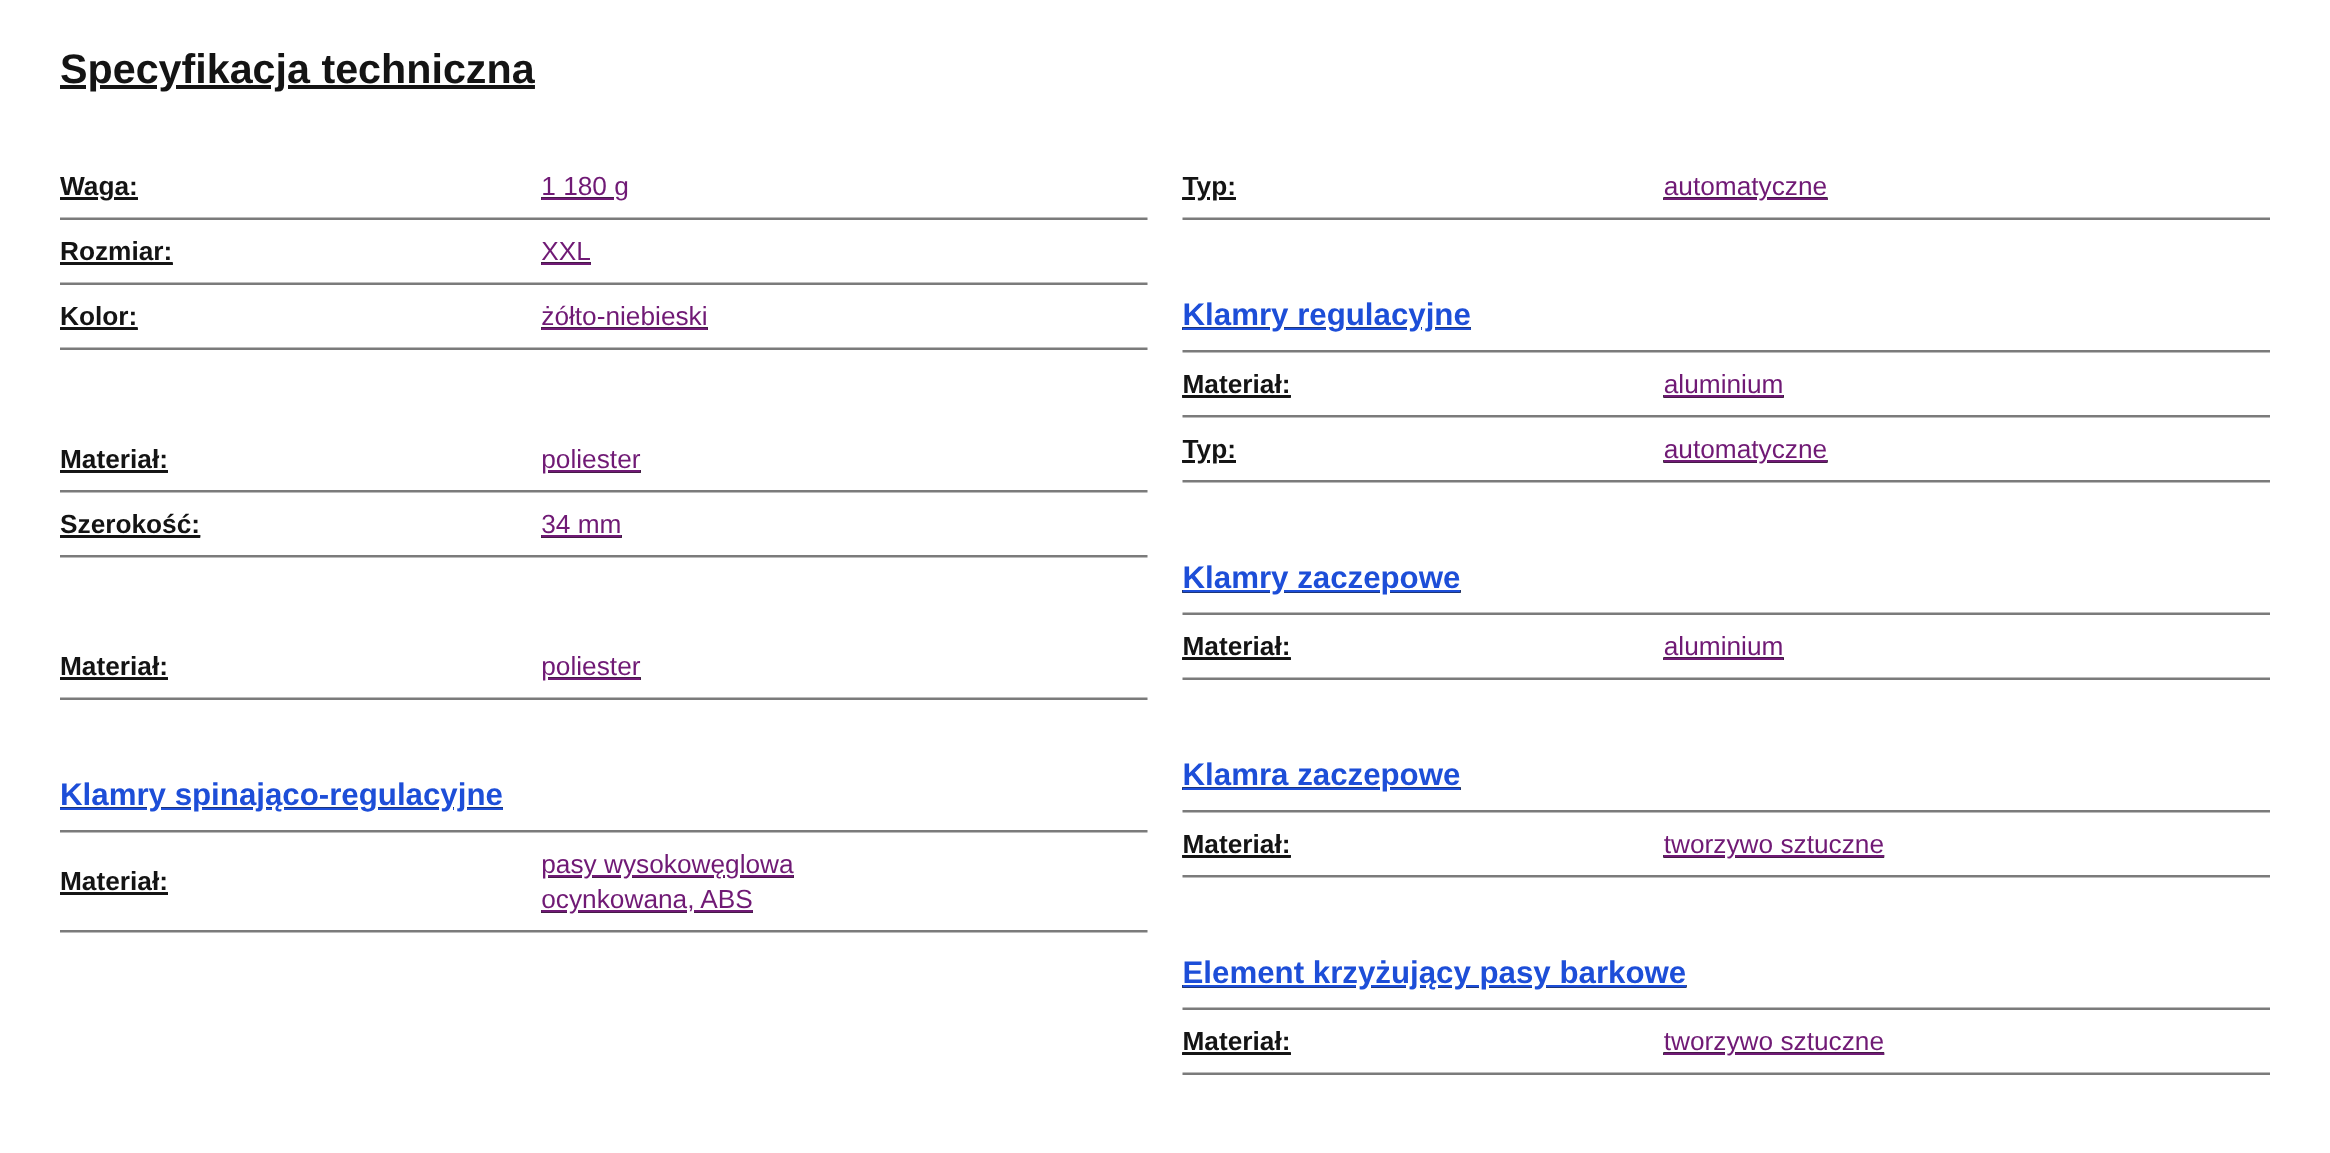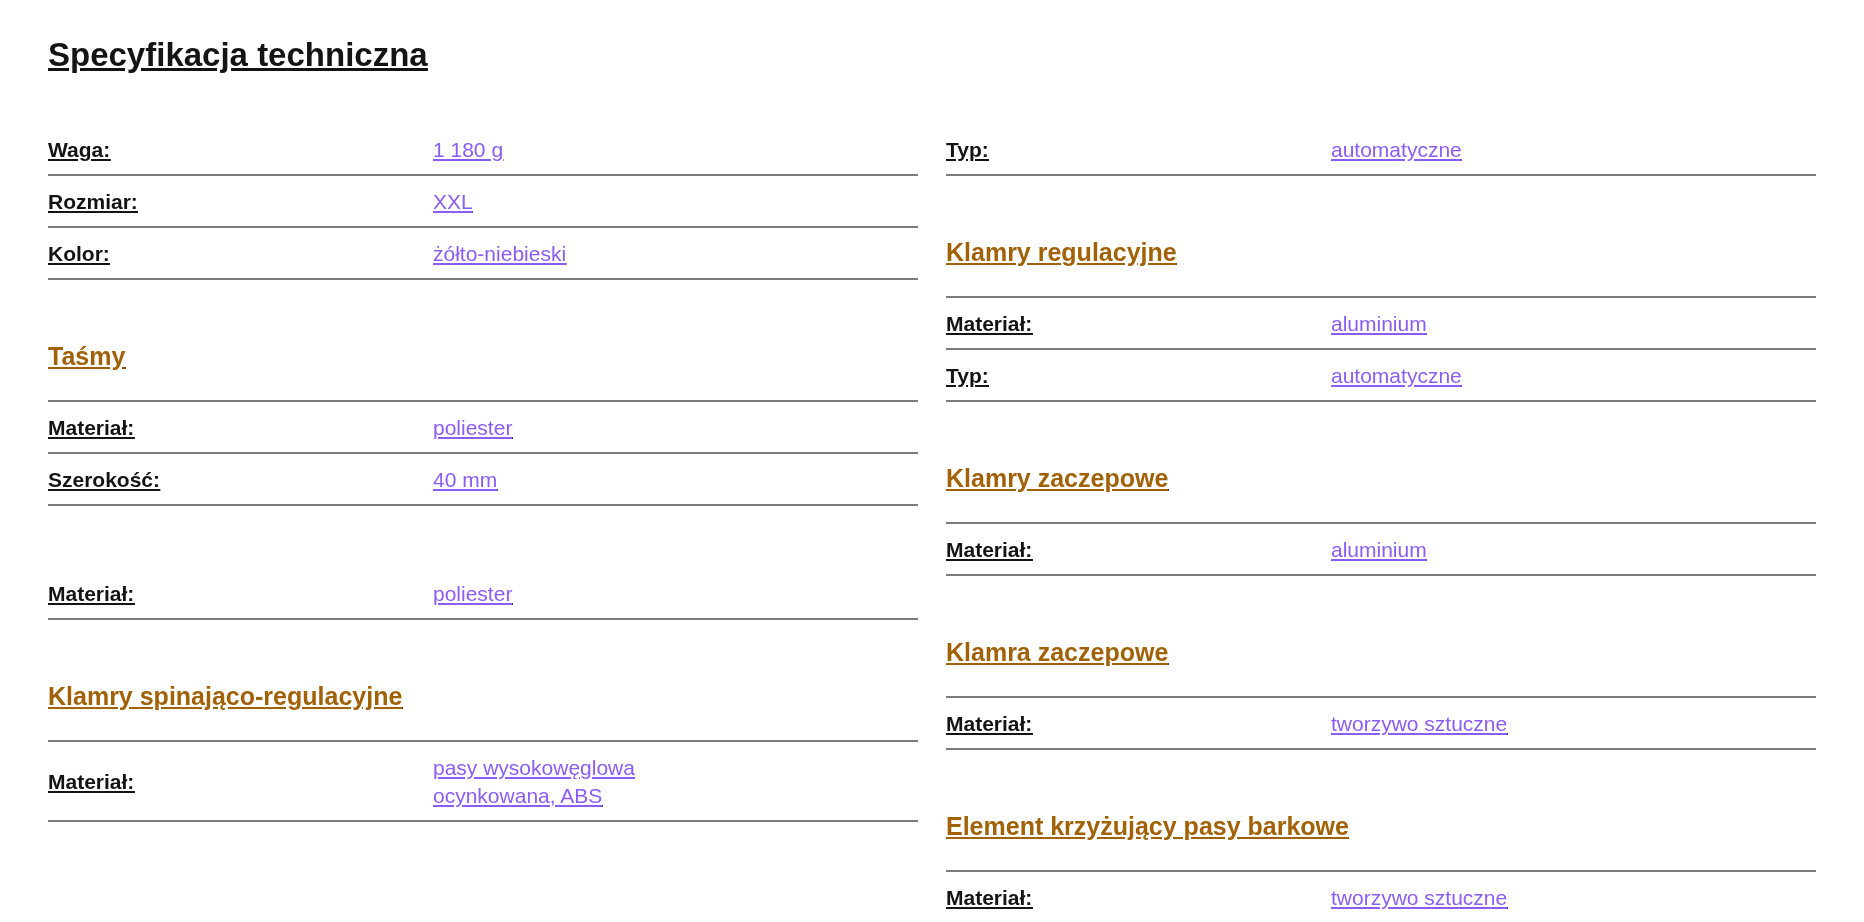--- a/index.html
+++ b/index.html
@@ -31,30 +31,30 @@
     font-size: 21px;
     line-height: 28px;
   }
   .spec-row-label {
     flex: 0 0 385px;
     width: 385px;
     font-weight: bold;
     color: #141414;
   }
   .spec-row-value {
-    color: #8b5cf6;
+    color: #701a75;
     max-width: 320px;
   }
   .spec-section { margin-top: 62px; }
   .spec-section-title {
     font-size: 25px;
     line-height: 28px;
     font-weight: bold;
-    color: #a16207;
-    padding-bottom: 30px;
+    color: #1d4ed8;
+    padding-bottom: 14px;
     border-bottom: 2px solid #7b7b7b;
   }
 </style>
 </head>
 <body>
 
 <div class="page">
 
   <h1 class="page-title">Specyfikacja techniczna</h1>
 
@@ -71,28 +71,27 @@
           <div class="spec-row-label">Rozmiar:</div>
           <div class="spec-row-value">XXL</div>
         </div>
         <div class="spec-row">
           <div class="spec-row-label">Kolor:</div>
           <div class="spec-row-value">żółto-niebieski</div>
         </div>
       </div>
 
       <div class="spec-section">
-        <h2 class="spec-section-title">Taśmy</h2>
         <div class="spec-row">
           <div class="spec-row-label">Materiał:</div>
           <div class="spec-row-value">poliester</div>
         </div>
         <div class="spec-row">
           <div class="spec-row-label">Szerokość:</div>
-          <div class="spec-row-value">40 mm</div>
+          <div class="spec-row-value">34 mm</div>
         </div>
       </div>
 
       <div class="spec-section">
         <div class="spec-row">
           <div class="spec-row-label">Materiał:</div>
           <div class="spec-row-value">poliester</div>
         </div>
       </div>
 

